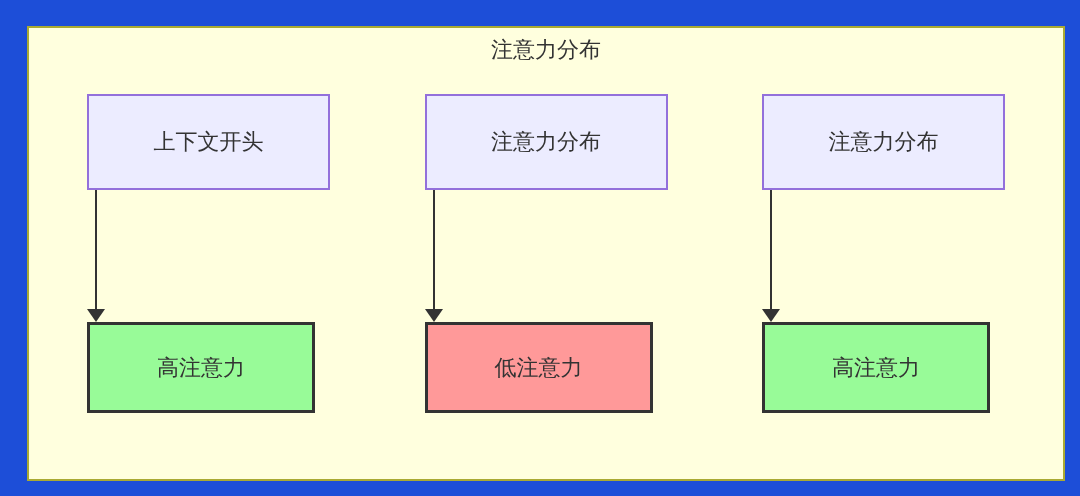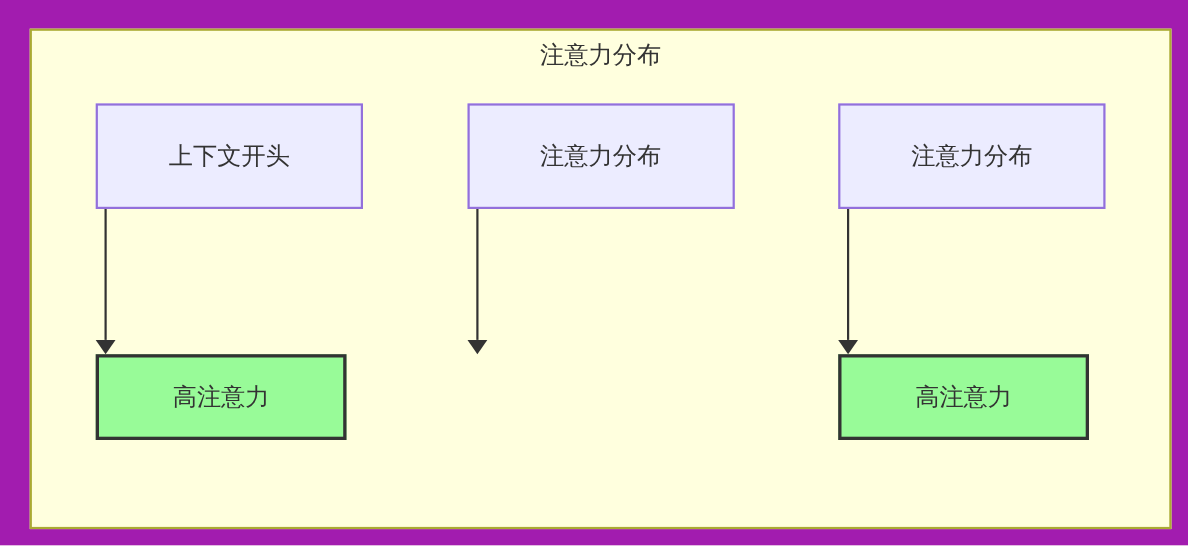--- a/index.html
+++ b/index.html
@@ -5,21 +5,21 @@
   html, body {
     margin: 0;
     padding: 0;
     background: #ffffff;
     font-family: "Liberation Sans", "DejaVu Sans", sans-serif;
   }
   .stage {
     position: relative;
     width: 1080px;
     height: 496px;
-    background: #a21caf;
+    background: #1d4ed8;
     overflow: hidden;
   }
   .diagram-container {
     position: absolute;
     left: 27px;
     top: 26px;
     width: 1034px;
     height: 451px;
     background: var(--container-bg, #ffffde);
     border: 2px solid var(--container-border, #aaaa33);
@@ -53,21 +53,21 @@
     text-align: center;
   }
   .source-node {
     width: 243px;
     height: 96px;
     background: var(--source-bg, #ececff);
     border: 2px solid var(--source-border, #9370db);
   }
   .target-node {
     width: 228px;
-    height: 78px;
+    height: 91px;
     border: 3px solid var(--node-border, #333333);
   }
   .target-high { background: var(--high-bg, #98fb98); }
   .target-low  { background: var(--low-bg,  #ff9999); }
   .arrow {
     display: flex;
     flex-direction: column;
     align-items: center;
     height: 132px;
   }
@@ -101,20 +101,21 @@
         </div>
         <div class="node target-node target-high">高注意力</div>
       </div>
 
       <div class="flow-column">
         <div class="node source-node">注意力分布</div>
         <div class="arrow">
           <div class="arrow-shaft"></div>
           <div class="arrow-head"></div>
         </div>
+        <div class="node target-node target-low">低注意力</div>
       </div>
 
       <div class="flow-column">
         <div class="node source-node">注意力分布</div>
         <div class="arrow">
           <div class="arrow-shaft"></div>
           <div class="arrow-head"></div>
         </div>
         <div class="node target-node target-high">高注意力</div>
       </div>

